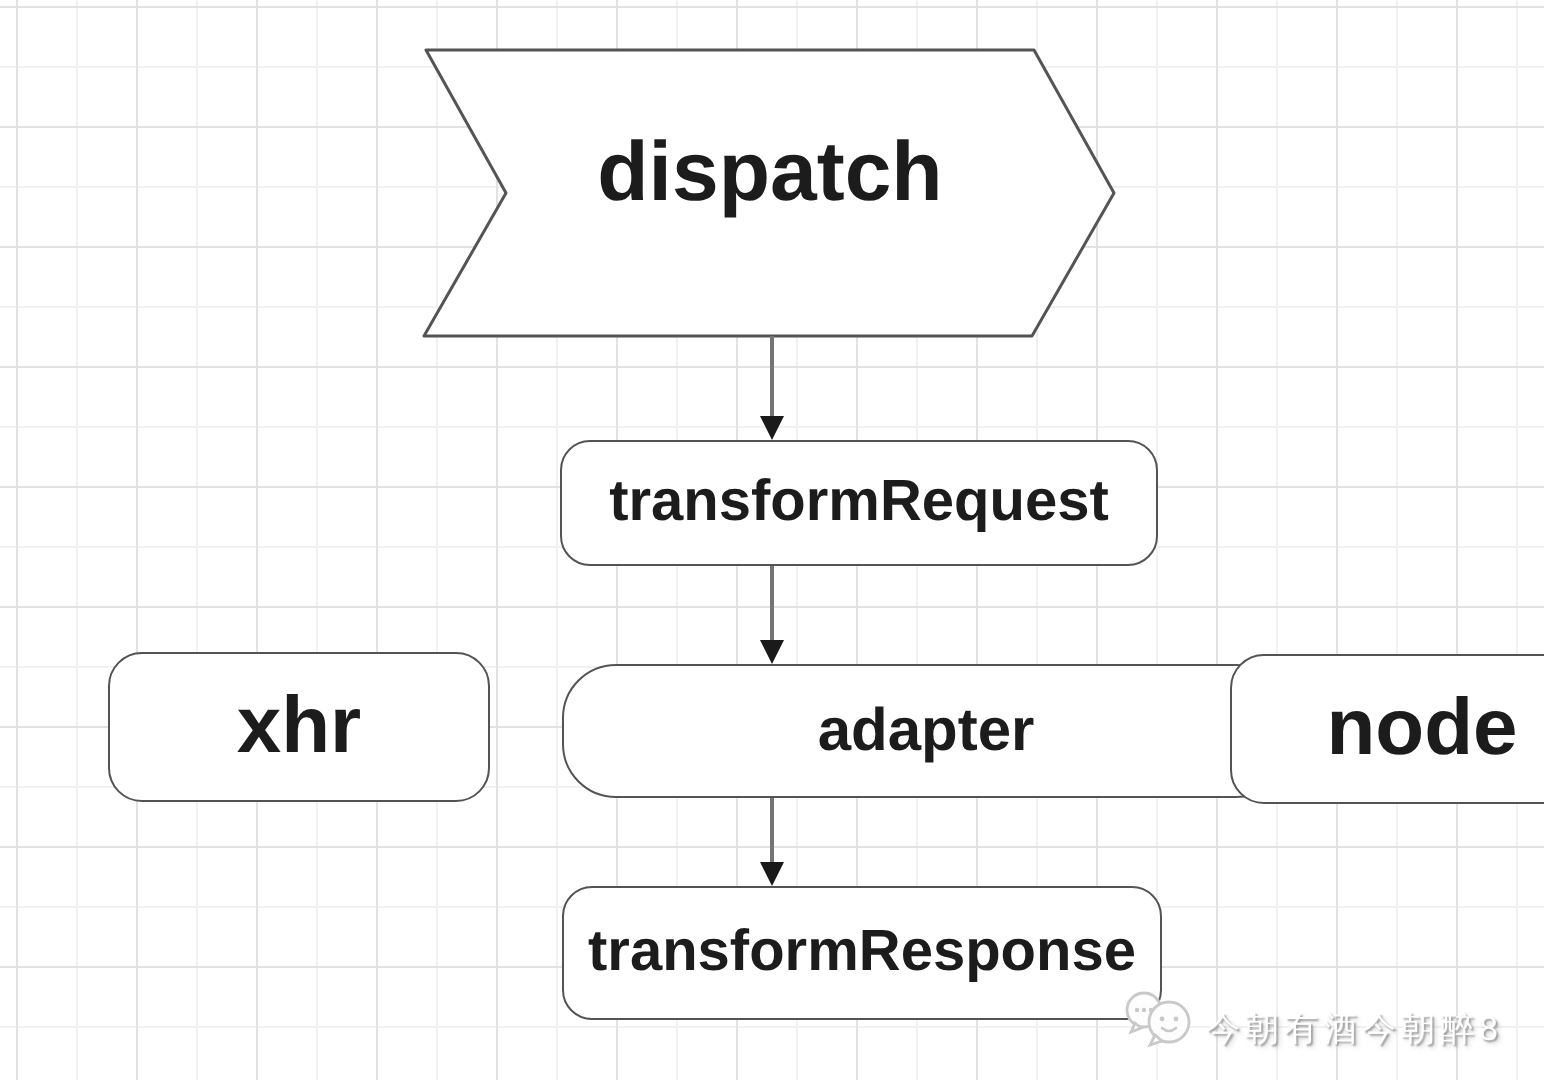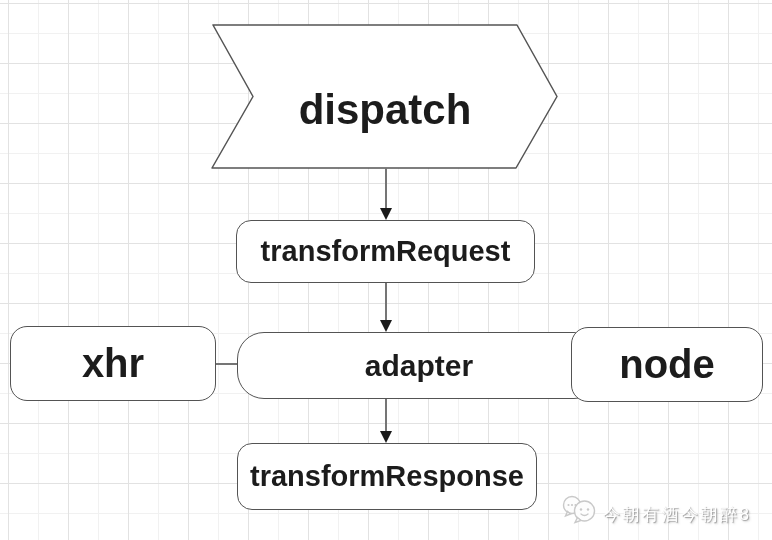--- a/index.html
+++ b/index.html
@@ -60,25 +60,26 @@
     font-weight:600;
     white-space:nowrap;
   }
   .label{
     background:transparent;
     z-index:2;
   }
   .box{
     background:var(--node-fill);
     border:1.5px solid var(--node-border);
+    margin-left:44px;
   }
-  .dispatch-label{ left:213px; top:38px;  width:344px; height:143px; font-size:42px; }
+  .dispatch-label{ left:213px; top:14px;  width:344px; height:143px; font-size:42px; }
   .box-transform-request { left:236px; top:220px; width:299px; height:63px; border-radius:15px; font-size:29px; }
   .box-adapter           { left:237px; top:332px; width:364px; height:67px; border-radius:27px; font-size:30px; }
-  .box-xhr               { left:10px;  top:326px; width:206px; height:75px; border-radius:17px; font-size:40px; }
+  .box-xhr               { left:10px;  top:326px; width:191px; height:75px; border-radius:17px; font-size:40px; }
   .box-node              { left:571px; top:327px; width:192px; height:75px; border-radius:17px; font-size:40px; }
   .box-transform-response{ left:237px; top:443px; width:300px; height:67px; border-radius:15px; font-size:29px; }
   .watermark{
     position:absolute;
     left:560px; top:490px;
     height:36px;
     display:flex;
     align-items:flex-end;
     z-index:2;
   }

